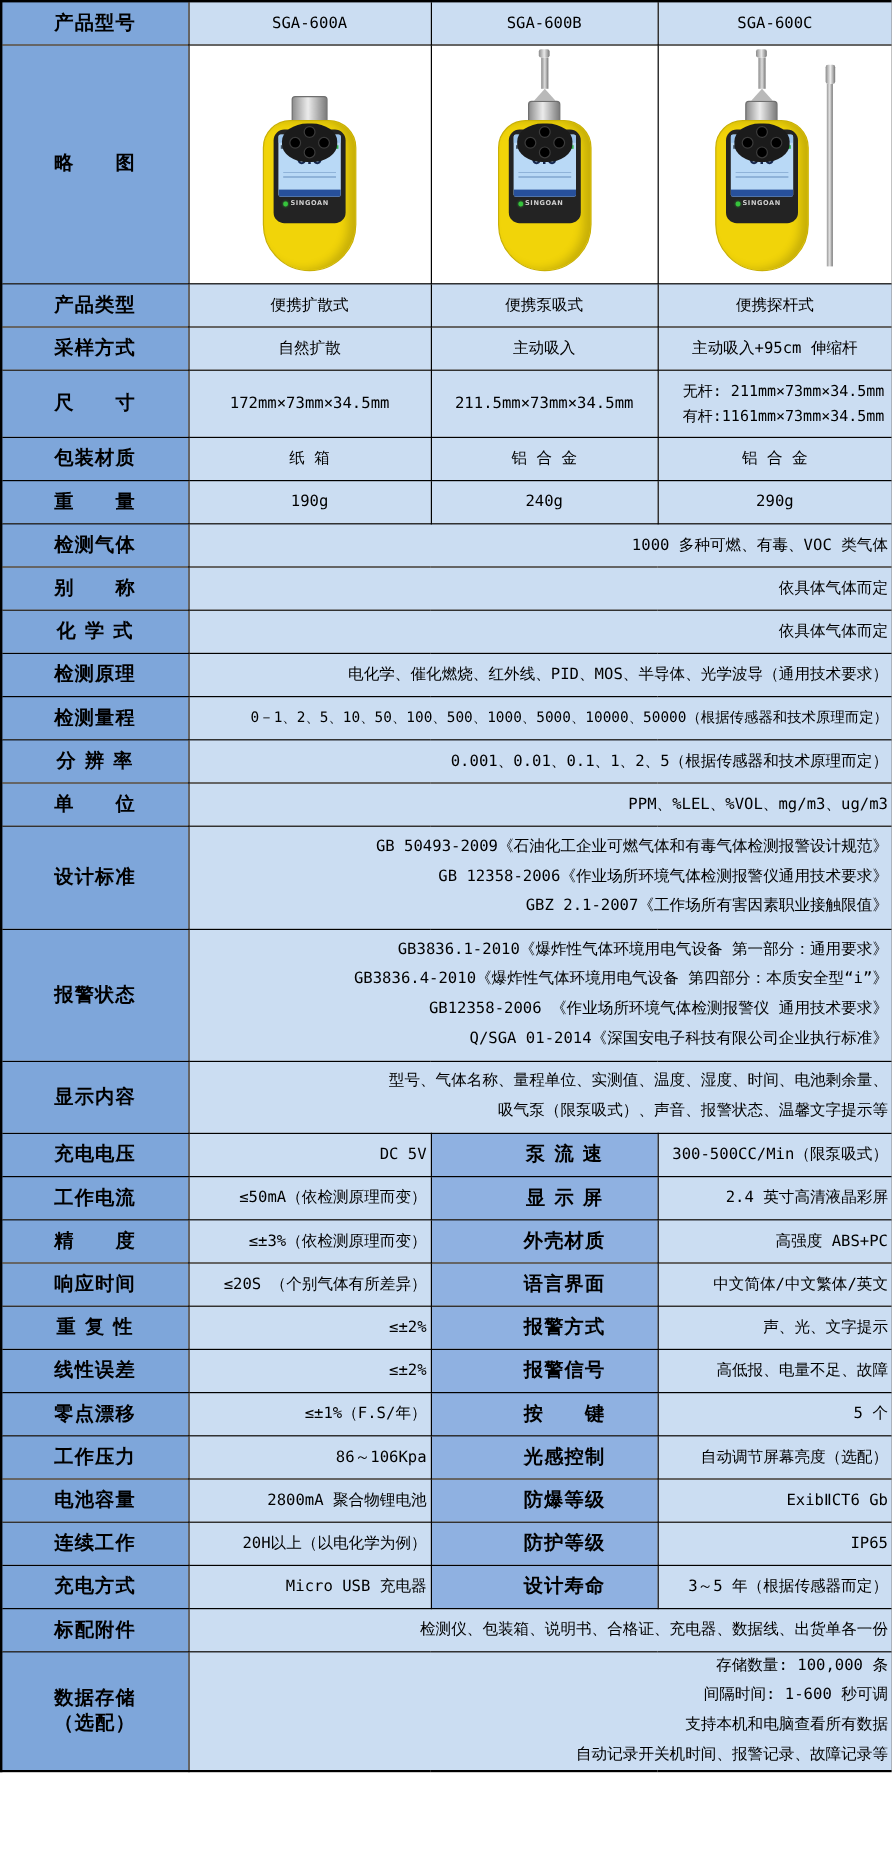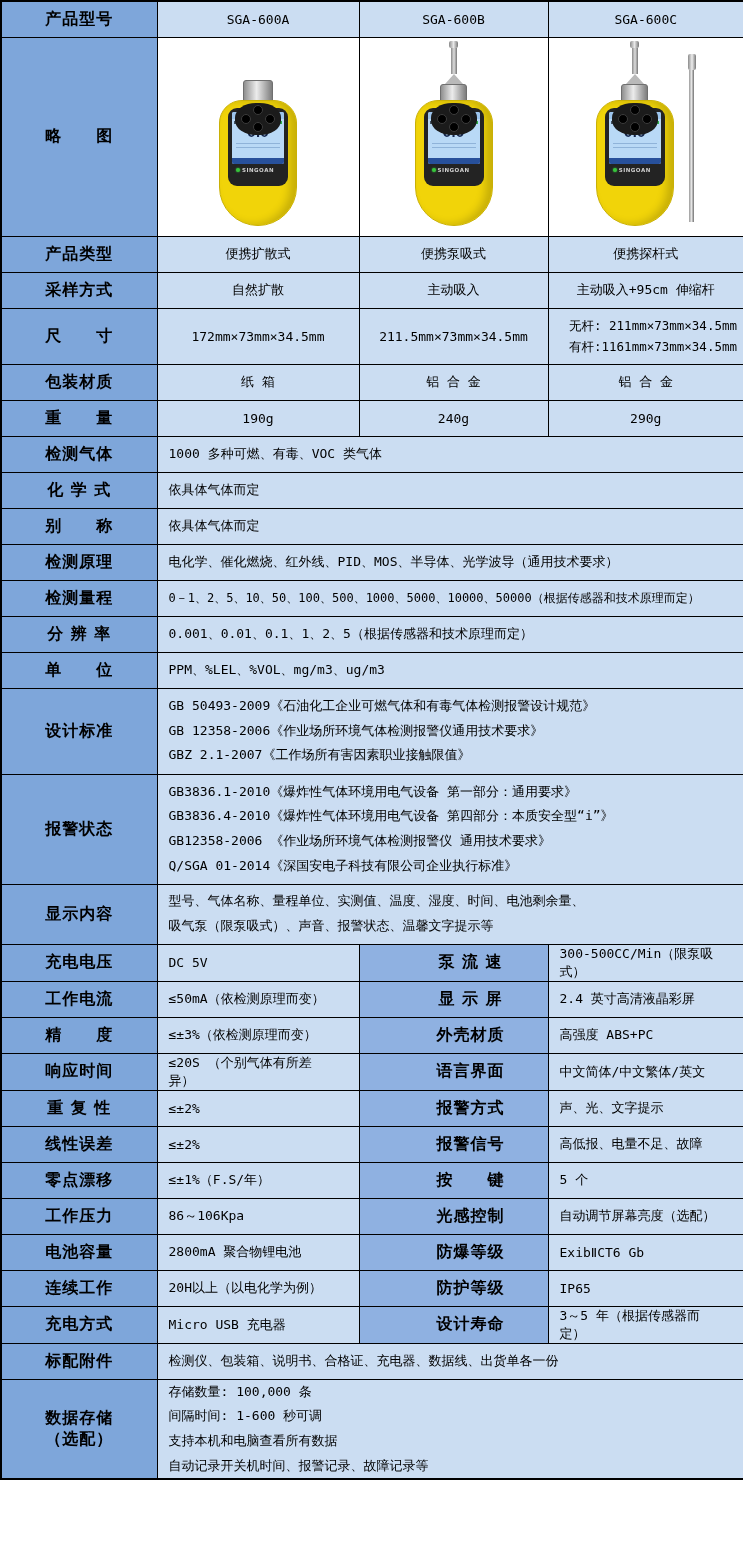--- a/index.html
+++ b/index.html
@@ -11,21 +11,21 @@
     font-weight:normal;overflow:hidden;}
   col.c0{width:156px;} col.c1{width:202px;} col.c2{width:189px;} col.c3{width:196px;}
 
   .lab{background:#7ea6da;font-weight:bold;font-size:16px;text-align:center;
     letter-spacing:1px;font-family:"DejaVu Sans","Liberation Sans",sans-serif;}
   .lab2{background:#8fb1e1;font-weight:bold;font-size:16px;text-align:center;
     letter-spacing:1px;padding-left:40px;}
   .val{background:#cbddf2;font-size:13px;
     font-family:"DejaVu Sans Mono","Liberation Mono","DejaVu Sans",sans-serif;}
   .cen{text-align:center;}
-  .lft{text-align:left;padding-left:11px;padding-right:24px;}
+  .lft{text-align:right;padding-left:11px;padding-right:3px;}
   .imgcell{background:#ffffff;vertical-align:bottom;padding:0;}
   .h36{height:36px;} .h56{height:56px;} .h60{height:60px;margin-left:42px;}
   .h86{height:86px;} .h110{height:110px;} .h96{height:96px;} .h198{height:198px;}
   .mline div{line-height:1.9;}
   .sizec div{line-height:1.7;font-size:12.5px;text-align:right;padding-left:6px;}
 
   
   .devwrap{height:198px;display:flex;align-items:flex-end;justify-content:center;
     gap:14px;padding-bottom:10px;box-sizing:border-box;background:#fff;}
   .device{display:flex;flex-direction:column;align-items:center;}
@@ -229,25 +229,25 @@
   <td class="val cen">190g</td>
   <td class="val cen">240g</td>
   <td class="val cen">290g</td>
 </tr>
 
 <tr class="h36">
   <th class="lab">检测气体</th>
   <td class="val lft" colspan="3">1000 多种可燃、有毒、VOC 类气体</td>
 </tr>
 <tr class="h36">
+  <th class="lab">别　　称</th>
+  <td class="val lft" colspan="3">依具体气体而定</td>
+</tr>
+<tr class="h36">
   <th class="lab">化 学 式</th>
-  <td class="val lft" colspan="3">依具体气体而定</td>
-</tr>
-<tr class="h36">
-  <th class="lab">别　　称</th>
   <td class="val lft" colspan="3">依具体气体而定</td>
 </tr>
 <tr class="h36">
   <th class="lab">检测原理</th>
   <td class="val lft" colspan="3">电化学、催化燃烧、红外线、PID、MOS、半导体、光学波导（通用技术要求）</td>
 </tr>
 <tr class="h36">
   <th class="lab">检测量程</th>
   <td class="val lft" colspan="3" style="font-size:12px">0－1、2、5、10、50、100、500、1000、5000、10000、50000（根据传感器和技术原理而定）</td>
 </tr>

